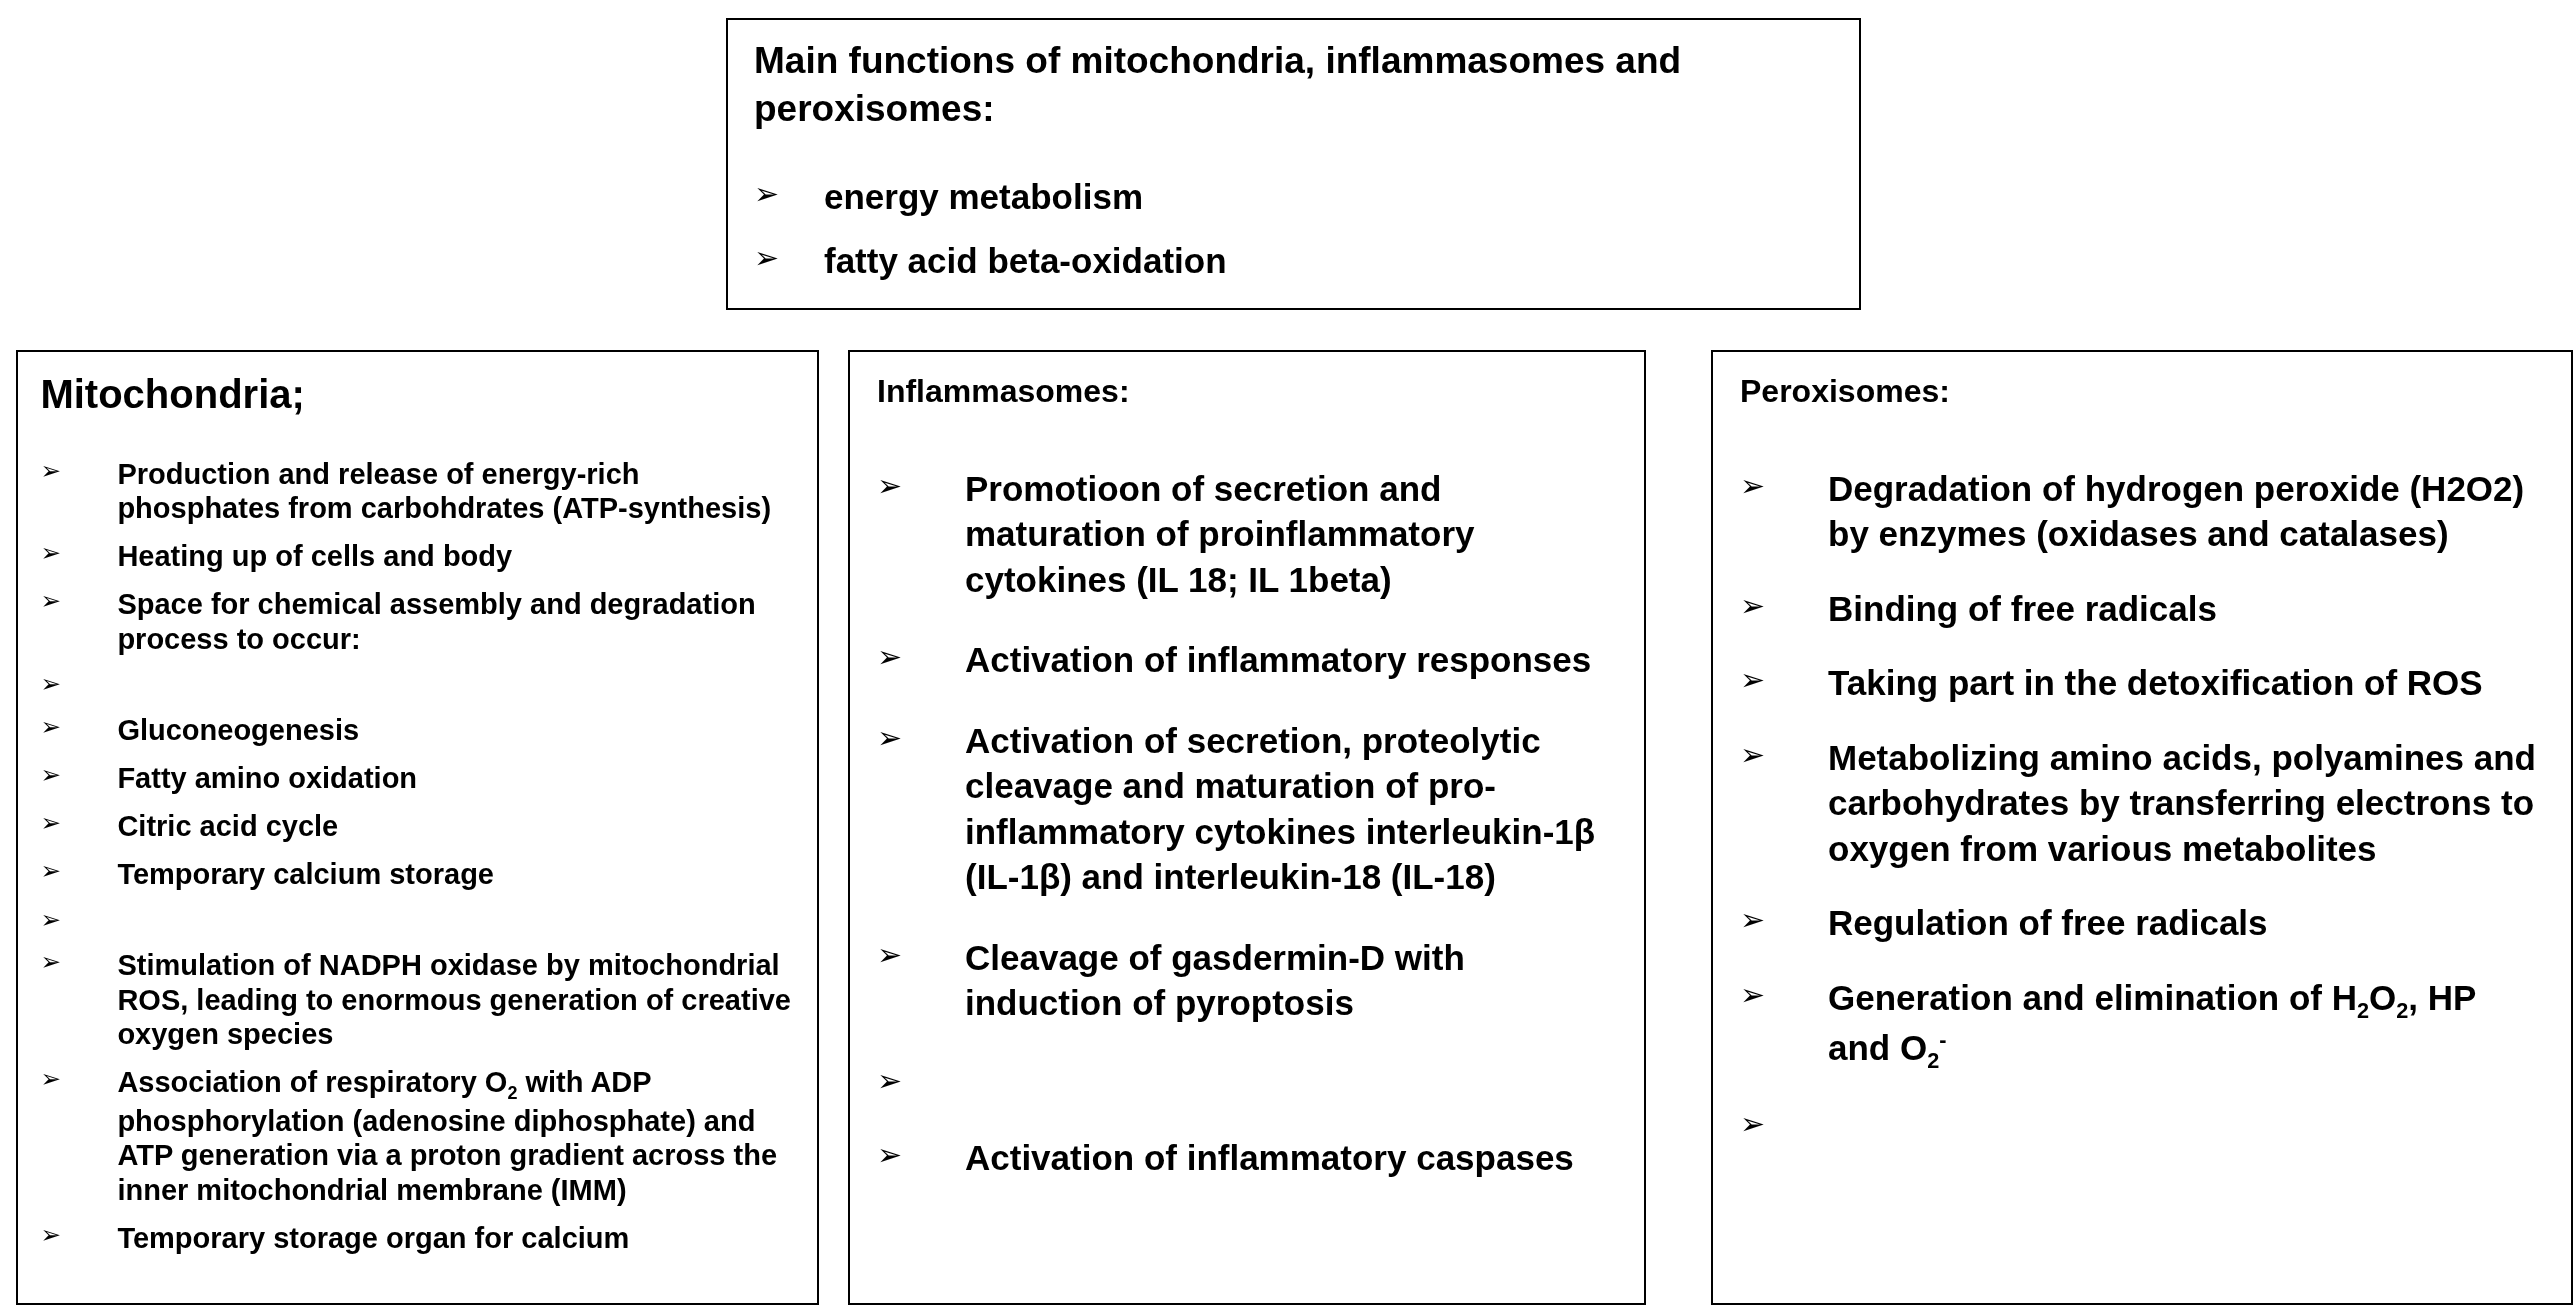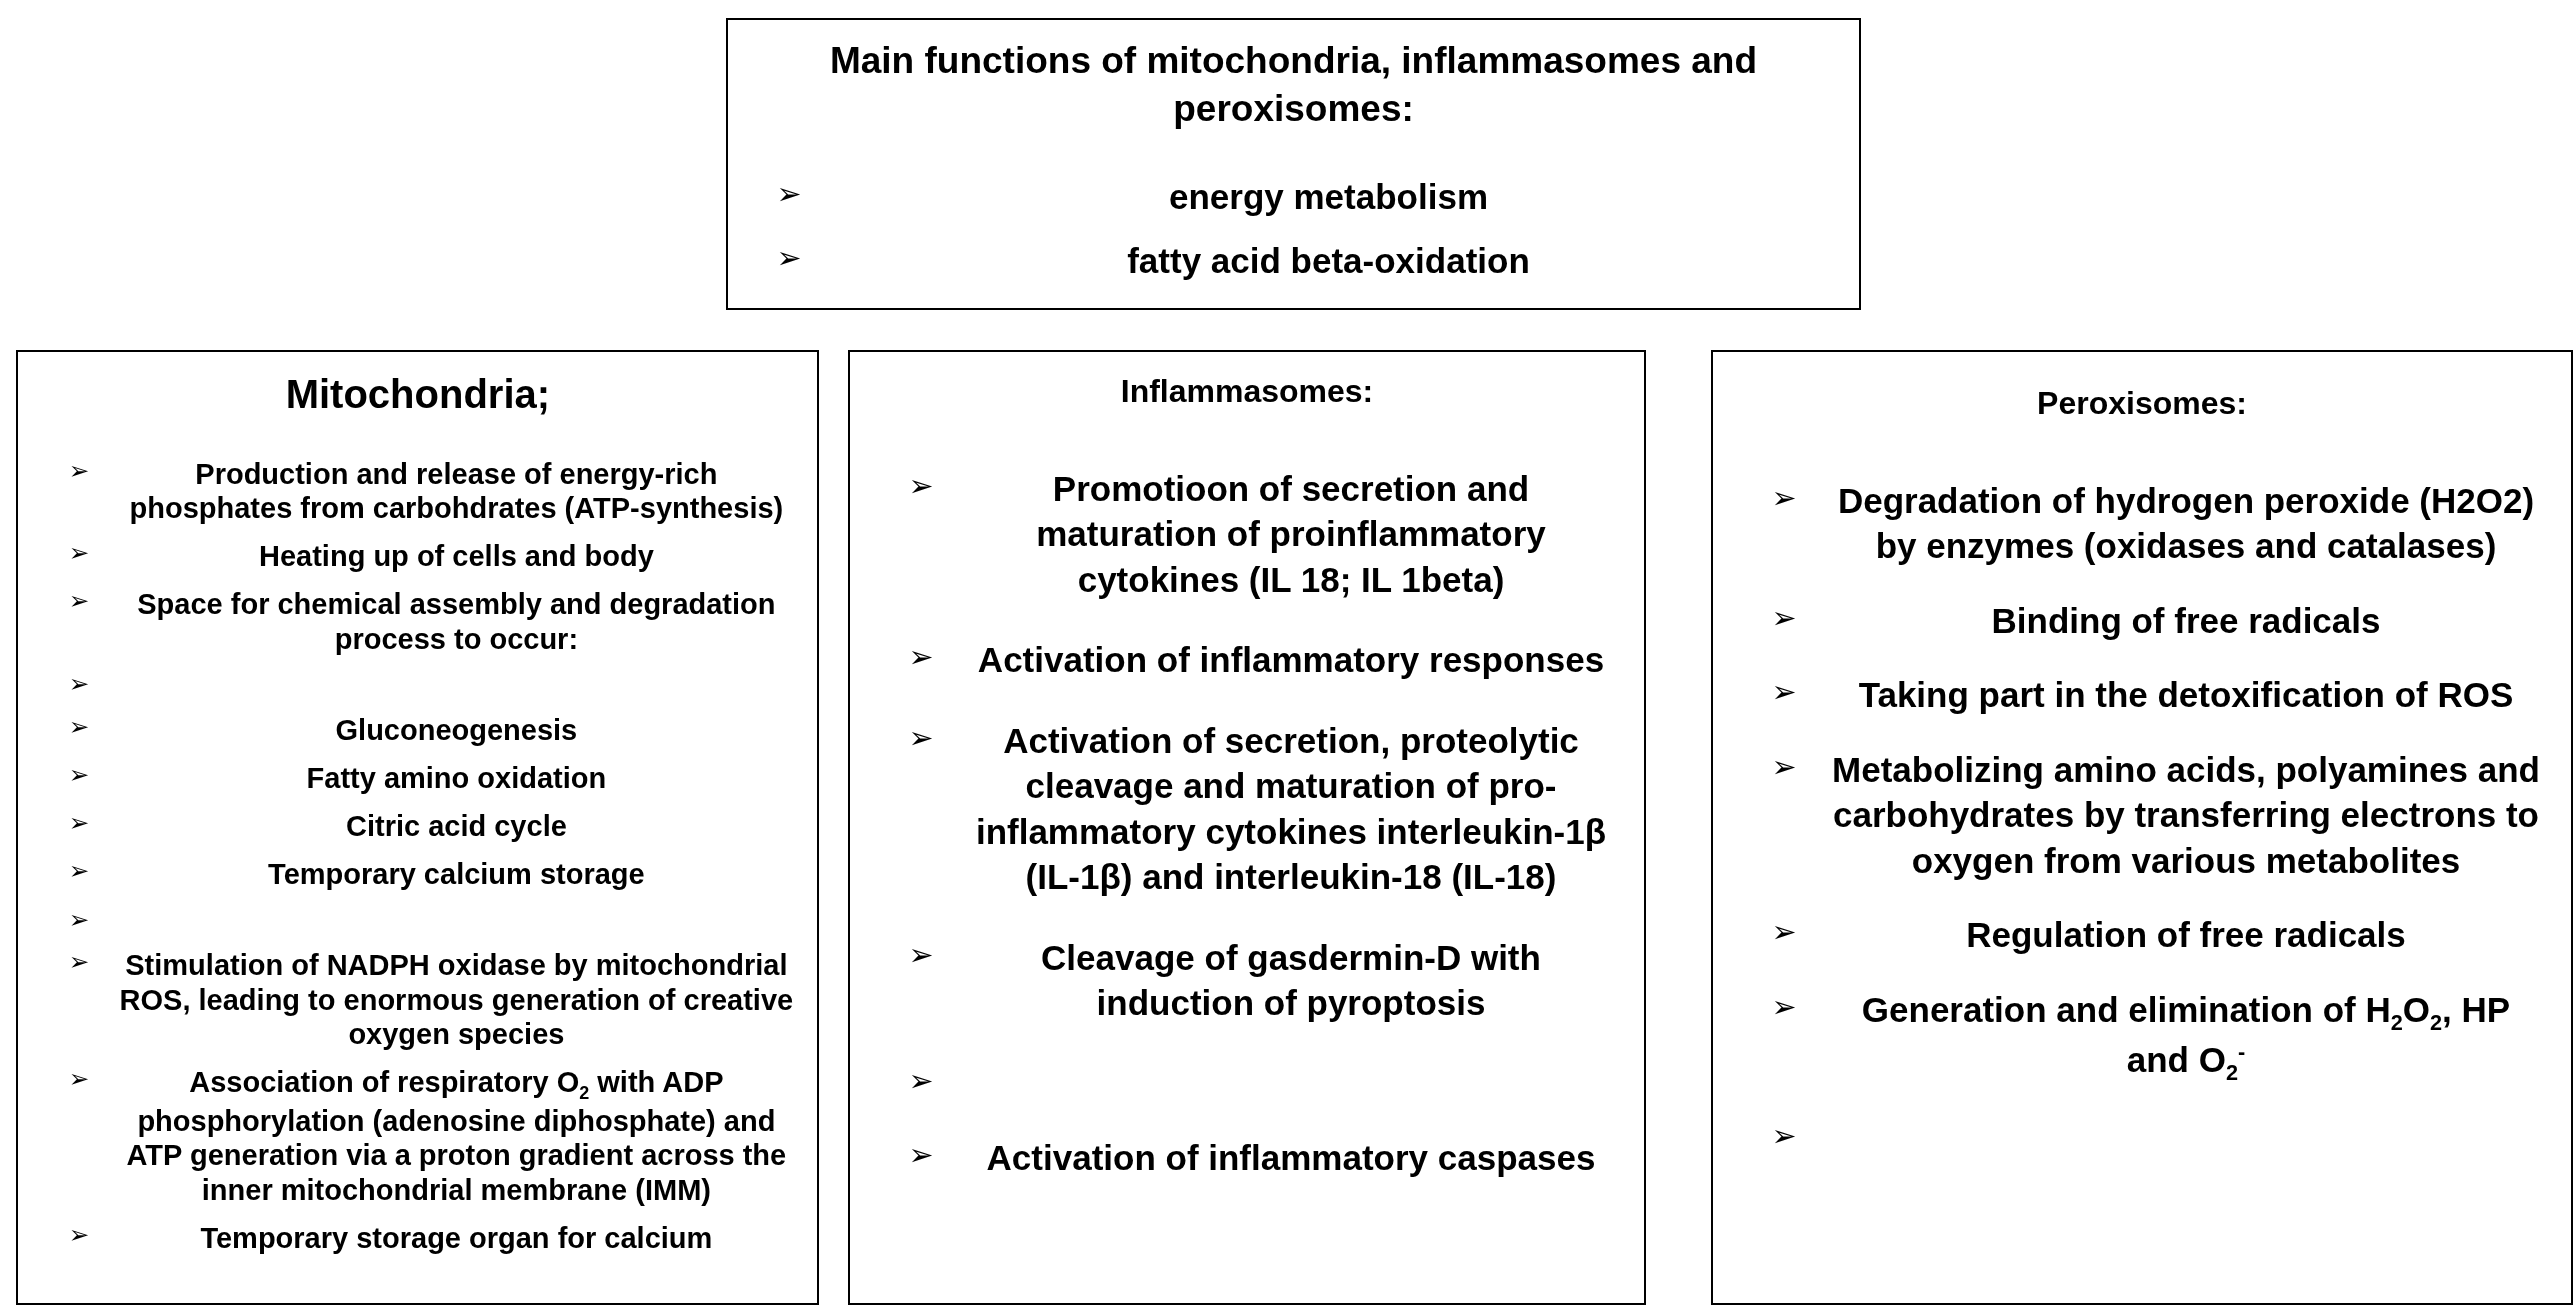--- a/index.html
+++ b/index.html
@@ -2,33 +2,32 @@
 <html style="font-size:9.3px"><head>
 <meta charset="utf-8">
 <style>
   html,body{margin:0;padding:0;background:#ffffff;}
   .canvas{
     position:relative;
     width:2576px;height:1308px;
     background:#ffffff;
     color:#000;
     font-family:"Liberation Sans","DejaVu Sans",sans-serif;
-    text-align:center;
   }
   .box{
     position:absolute;
     border:2.3px solid #000;
     background:#fff;
     box-sizing:border-box;
     overflow:hidden;
   }
   .top-box{left:726px;top:17.5px;width:1135px;height:292px;padding:17.5px 26px;}
   .left-box{left:16.4px;top:350px;width:803px;height:955px;padding:18.7px 22px;}
   .mid-box{left:848px;top:350px;width:798px;height:955px;padding:21px 27px;}
-  .right-box{left:1711px;top:350px;width:862px;height:955px;padding:33px 27px;}
+  .right-box{left:1711px;top:350px;width:862px;height:955px;padding:21px 27px;}
 
   h2{margin:0;font-weight:bold;}
   .top-box h2{font-size:37px;line-height:1.3;margin-bottom:42px;}
   .left-box h2{font-size:40px;line-height:1.15;margin-bottom:40px;}
   .mid-box h2,.right-box h2{font-size:32px;line-height:1.15;margin-bottom:56px;}
 
   ul{list-style:none;margin:0;padding:0;}
   li{display:flex;align-items:flex-start;}
   .marker{flex:0 0 auto;line-height:inherit;}
 

